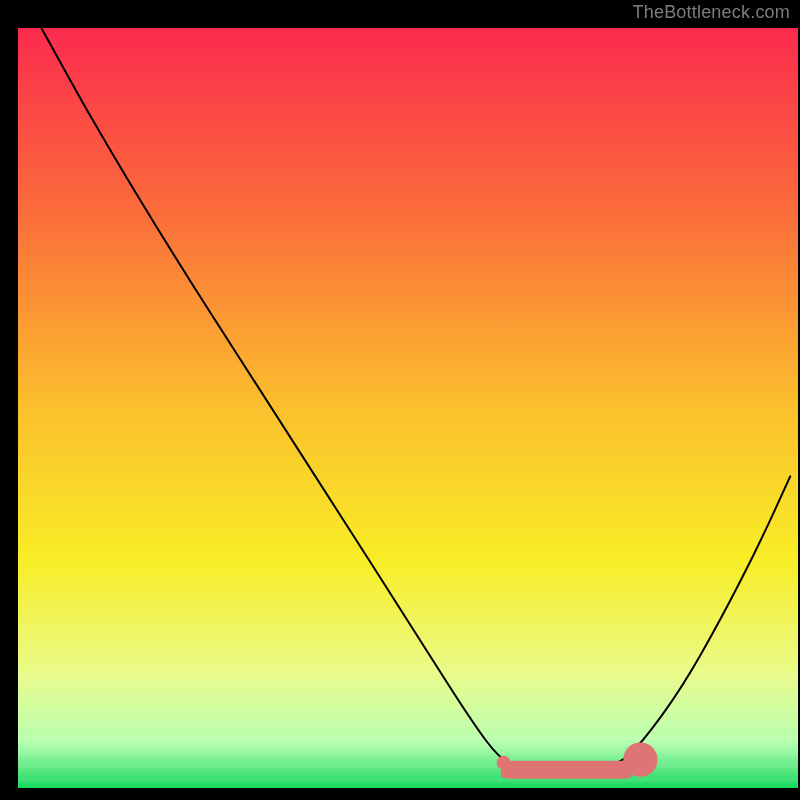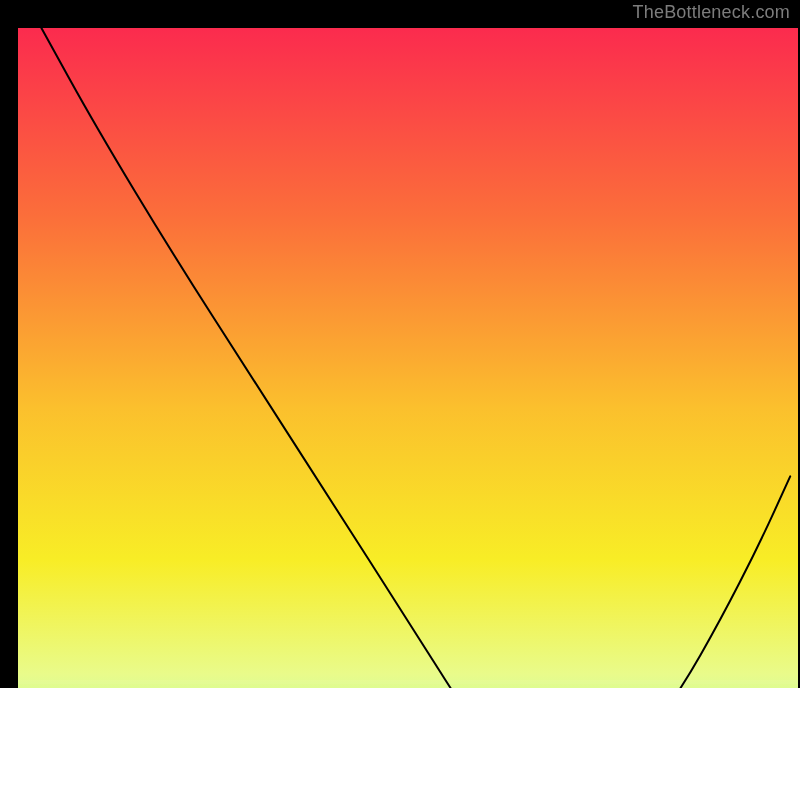--- a/index.html
+++ b/index.html
@@ -1,16 +1,16 @@
 <!DOCTYPE html>
 <html><head>
 <meta charset="utf-8">
 <style>
   body{margin:0;padding:0;background:#fff;font-family:Arial,Helvetica,sans-serif;}
-  .chart-wrap{width:800px;height:688px;position:relative;}
+  .chart-wrap{width:800px;height:800px;position:relative;}
   .watermark{position:absolute;top:2px;right:10px;font-size:18px;color:#7c7c7c;font-weight:400;letter-spacing:.2px;}
   svg{display:block;}
 </style>
 </head>
 <body>
 
 <div class="chart-wrap">
   <span class="watermark">TheBottleneck.com</span>
   <svg id="chart-svg" width="800" height="800" viewBox="0 0 800 800">
       <defs>

